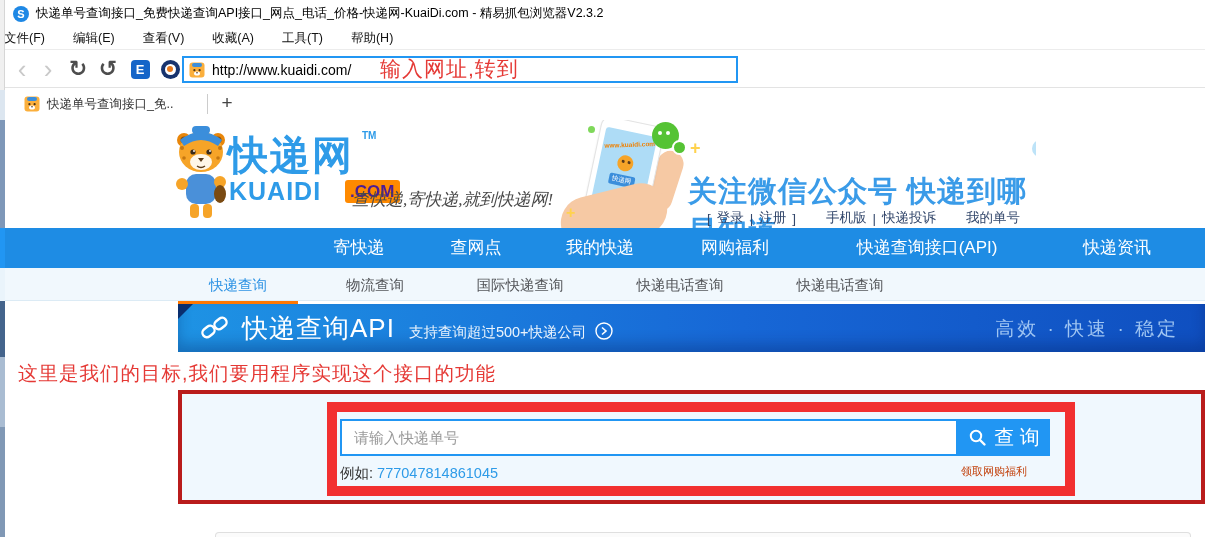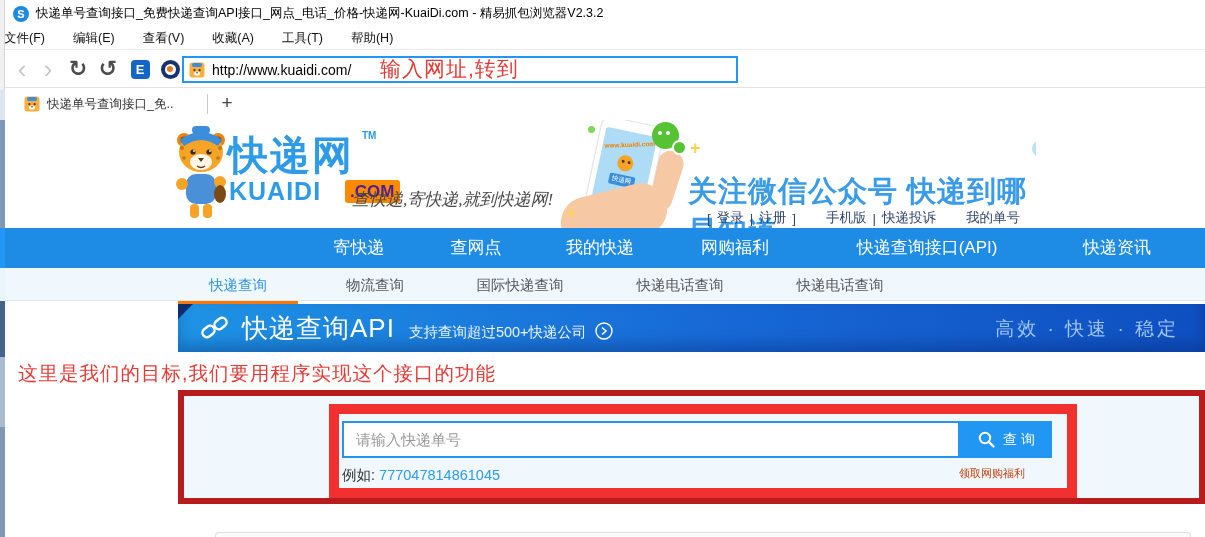--- a/index.html
+++ b/index.html
@@ -98,28 +98,28 @@
   .banner-notch { position:absolute; left:0; top:0; width:0; height:0; border-top:15px solid #0A2E6E; border-right:15px solid transparent; }
   .banner-title { color:#fff; font-size:26px; margin-left:12px; letter-spacing:1px; }
   .banner-sub { color:#EAF3FC; font-size:14.5px; margin-left:14px; margin-top:8px; }
   .banner-chev { margin-left:8px; margin-top:6px; }
   .banner-right { position:absolute; right:26px; top:12px; color:#9FC5F2; font-size:19px; letter-spacing:3px; }
 
   .target-note { position:absolute; left:18px; top:360px; font-size:19.5px; color:#E53935; letter-spacing:1px; }
 
   
   .search-section { position:absolute; left:178px; top:390px; width:1027px; height:114px;
-                    background:#F0F8FE; border:6px solid #b91c1c; }
+                    background:#F0F8FE; border:4px solid #b91c1c; }
   .red-rect { position:absolute; left:145px; top:8px; width:748px; height:94px; border:10px solid #F23030; background:transparent; z-index:3; }
   .track-input { position:absolute; left:158px; top:25px; width:618px; height:37px; border:2px solid #2196F3;
                  padding-left:12px; font-size:15px; color:#333; outline:none; background:#fff; z-index:4;
                  font-family:"Liberation Sans","DejaVu Sans",sans-serif; }
   .track-input::placeholder { color:#9A9A9A; }
   .search-btn { position:absolute; left:776px; top:25px; width:92px; height:37px; background:#2196F3; color:#fff;
-                border:none; font-size:14px; display:flex; align-items:center; justify-content:center; gap:7px; z-index:4; cursor:pointer; }
+                border:none; font-size:20px; display:flex; align-items:center; justify-content:center; gap:7px; z-index:4; cursor:pointer; }
   .example-row { position:absolute; left:158px; top:70px; font-size:14.5px; color:#333; z-index:4; }
   .example-num { color:#2E9BE8; cursor:pointer; }
   .benefit { position:absolute; right:174px; top:70px; font-size:11px; color:#c2410c; z-index:4; cursor:pointer; }
 
   .bottom-box { position:absolute; left:215px; top:532px; width:976px; height:8px; background:#FBFBFB;
                 border:1px solid #DFDFDF; border-bottom:none; border-radius:4px 4px 0 0; }
 </style>
 </head>
 <body>
 

